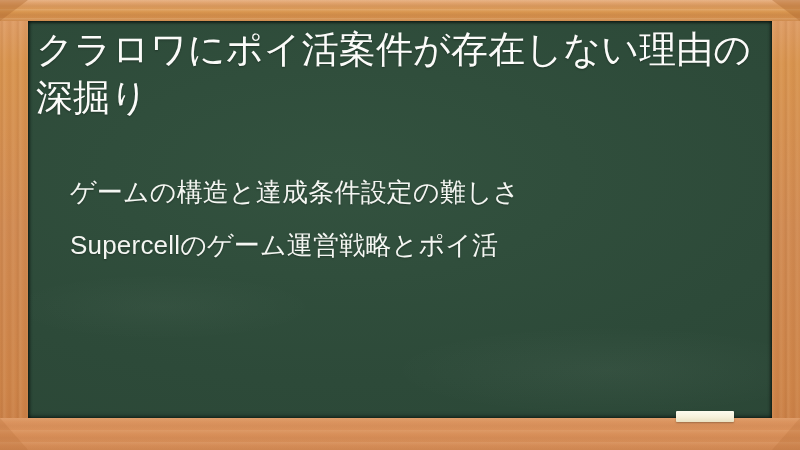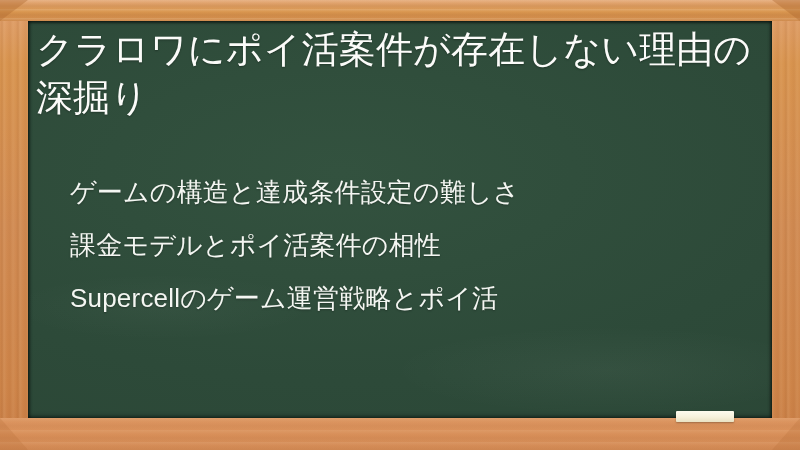--- a/index.html
+++ b/index.html
@@ -167,21 +167,20 @@
 
   <div id="board-surface">
     <div class="board-dust"></div>
 
     <div id="board-content">
 
       <h1 id="board-title">クラロワにポイ活案件が存在しない理由の深掘り</h1>
 
       <ul id="bullet-list">
         <li>ゲームの構造と達成条件設定の難しさ</li>
-        <li>課金モデルとポイ活案件の相性</li>
         <li>Supercellのゲーム運営戦略とポイ活</li>
       </ul>
 
     </div>
   </div>
 
   <div id="chalk-stick"></div>
 
 </div>
 

